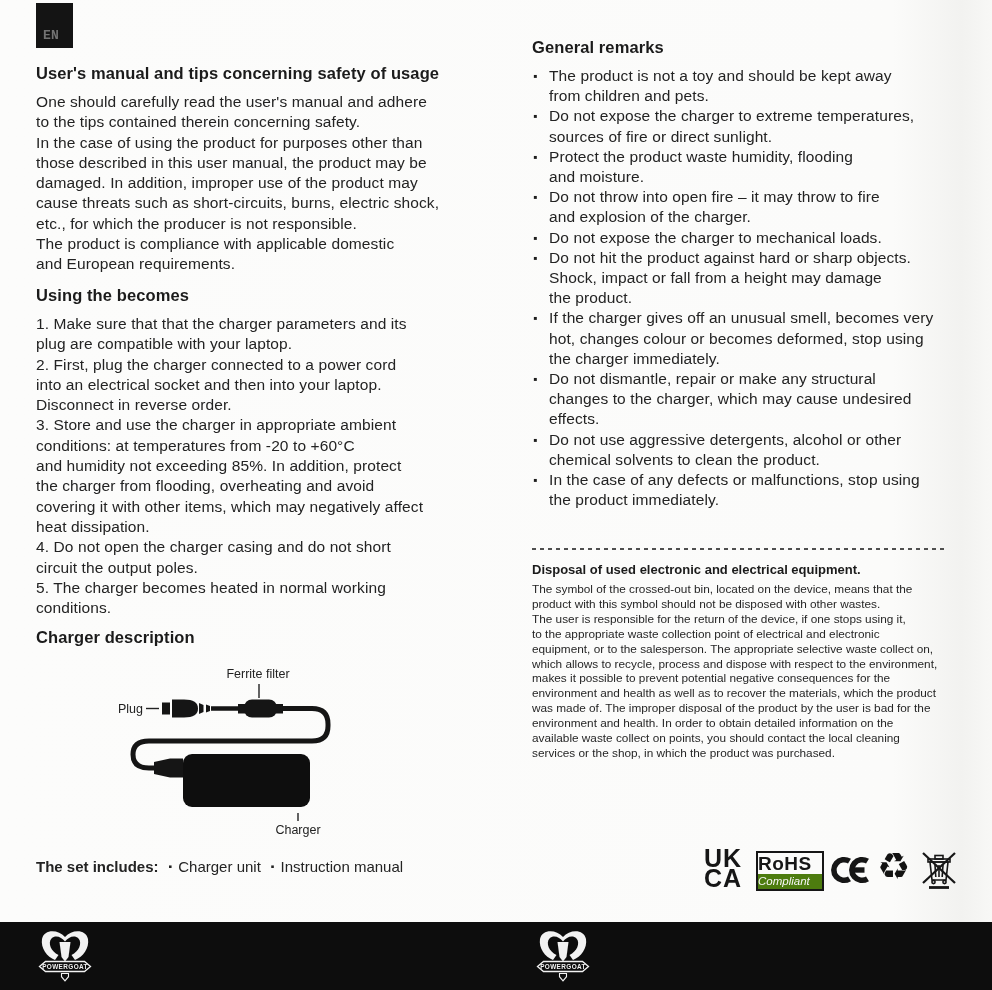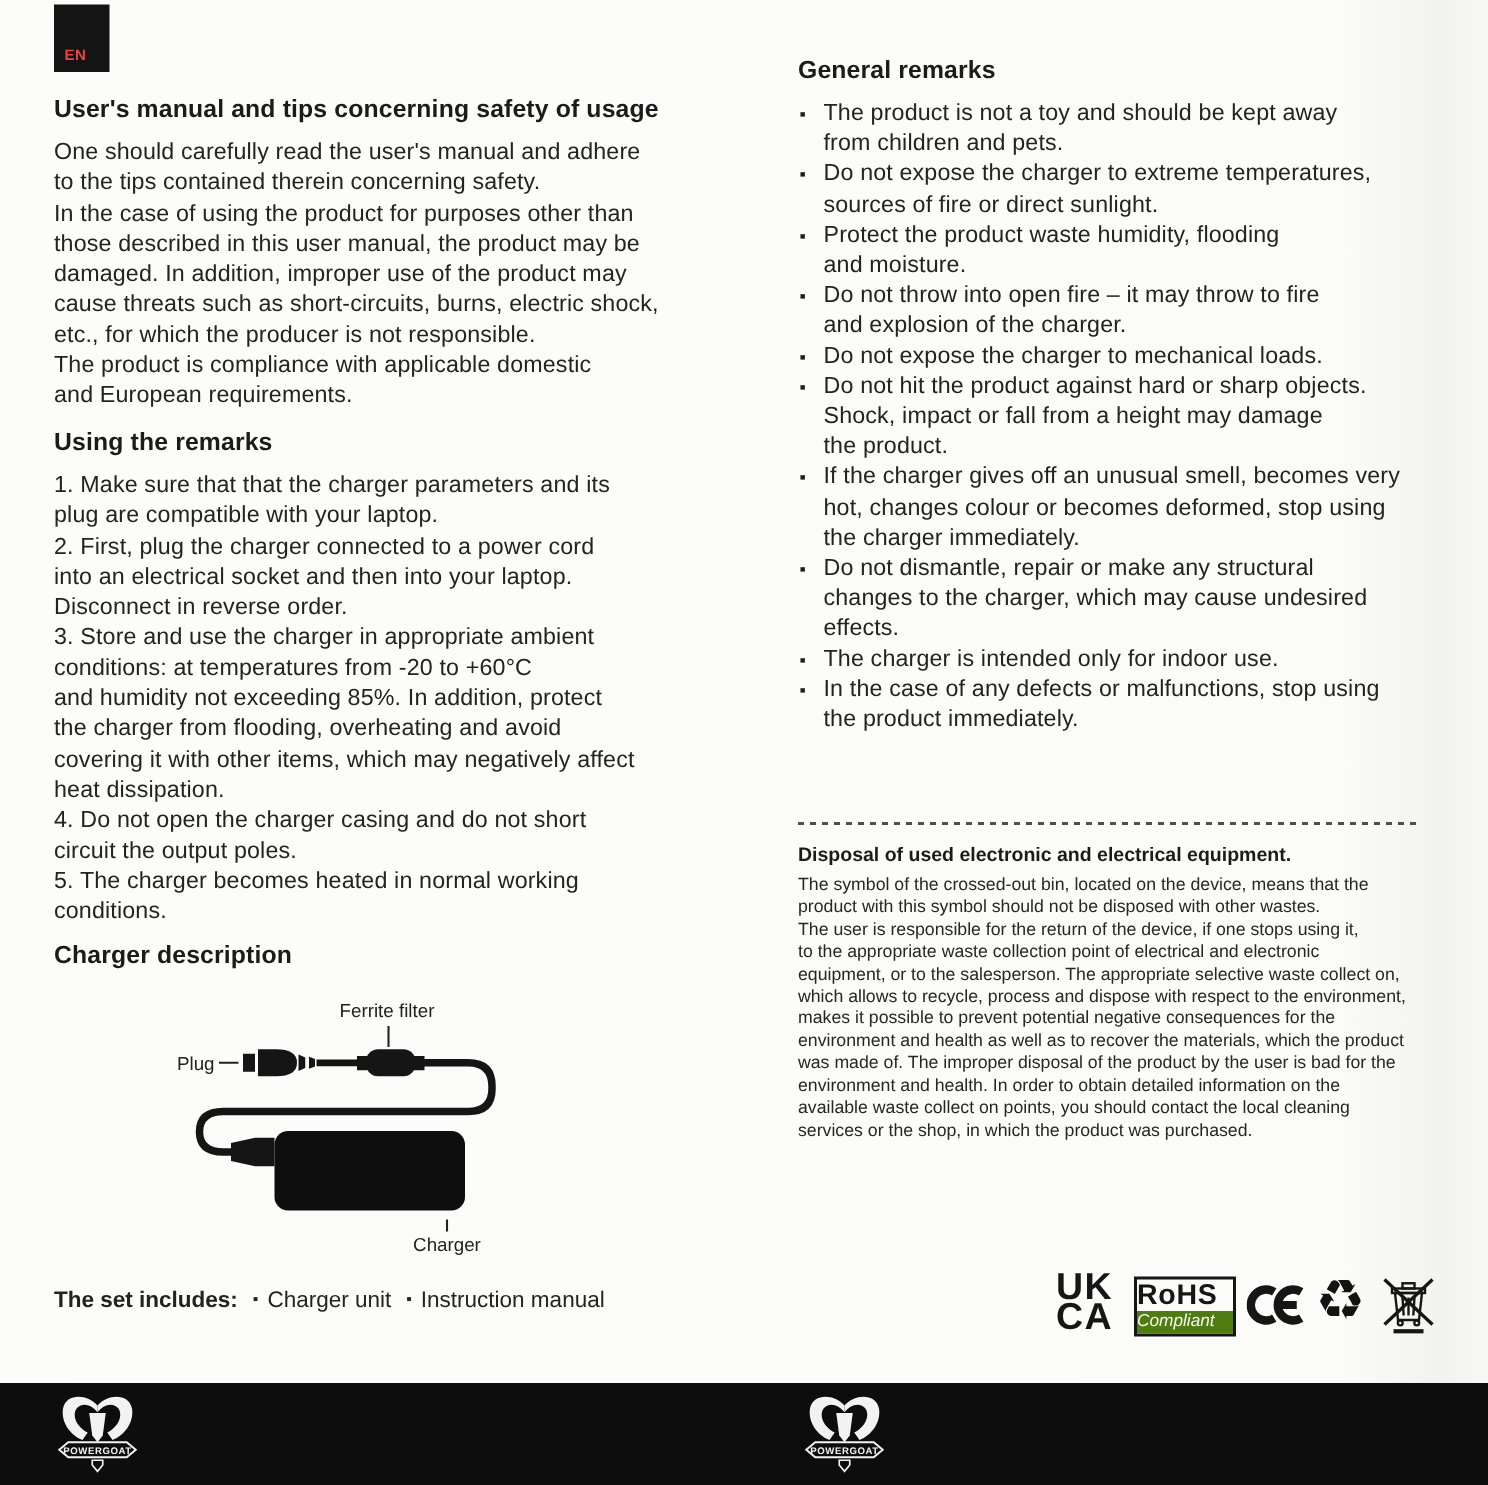--- a/index.html
+++ b/index.html
@@ -3,23 +3,23 @@
 <meta charset="utf-8">
 <style>
   html,body{margin:0;padding:0;background:#d9d9d9;}
   .page{
     position:relative;width:992px;height:990px;overflow:hidden;
     background:linear-gradient(90deg,#fcfcfb 0%,#fbfbfa 90%,#f2f2f0 97%,#f8f8f6 100%);
     font-family:"Liberation Sans",sans-serif;color:#222;
   }
   .abs{position:absolute;margin:0;}
   .en-badge{
-    left:36px;top:3px;width:37px;height:45px;background:#141414;color:#ef4444;
+    left:36px;top:3px;width:37px;height:45px;background:#141414;color:#737373;
     display:flex;align-items:flex-end;padding:0 0 5px 7px;box-sizing:border-box;
-    font-size:10px;font-weight:bold;letter-spacing:.3px;
+    font-size:13px;font-weight:bold;letter-spacing:.3px;font-family:Liberation Mono, monospace;
   }
   .h{font-weight:bold;font-size:16.5px;color:#1b1b1b;letter-spacing:.1px;}
   .body-text{font-size:15.5px;line-height:20.3px;white-space:pre-line;letter-spacing:.1px;color:#232323;}
   .remarks{list-style:none;margin:0;padding:0;width:440px;}
   .remarks li{
     position:relative;padding-left:17px;white-space:pre-line;
     font-size:15.5px;line-height:20.2px;color:#232323;letter-spacing:.1px;
   }
   .remarks li::before{content:"▪";position:absolute;left:1px;top:0;font-size:12px;color:#1d1d1d;}
   .dashed-sep{
@@ -62,21 +62,21 @@
   <p class="abs body-text" style="left:36px;top:92px;width:470px">One should carefully read the user's manual and adhere
 to the tips contained therein concerning safety.
 In the case of using the product for purposes other than
 those described in this user manual, the product may be
 damaged. In addition, improper use of the product may
 cause threats such as short-circuits, burns, electric shock,
 etc., for which the producer is not responsible.
 The product is compliance with applicable domestic
 and European requirements.</p>
 
-  <h2 class="abs h" style="left:36px;top:286px">Using the remarks</h2>
+  <h2 class="abs h" style="left:36px;top:286px">Using the becomes</h2>
   <p class="abs body-text" style="left:36px;top:314px;width:470px">1. Make sure that that the charger parameters and its
 plug are compatible with your laptop.
 2. First, plug the charger connected to a power cord
 into an electrical socket and then into your laptop.
 Disconnect in reverse order.
 3. Store and use the charger in appropriate ambient
 conditions: at temperatures from -20 to +60°C
 and humidity not exceeding 85%. In addition, protect
 the charger from flooding, overheating and avoid
 covering it with other items, which may negatively affect
@@ -129,21 +129,22 @@
     <li>Do not expose the charger to mechanical loads.</li>
     <li>Do not hit the product against hard or sharp objects.
 Shock, impact or fall from a height may damage
 the product.</li>
     <li>If the charger gives off an unusual smell, becomes very
 hot, changes colour or becomes deformed, stop using
 the charger immediately.</li>
     <li>Do not dismantle, repair or make any structural
 changes to the charger, which may cause undesired
 effects.</li>
-    <li>The charger is intended only for indoor use.</li>
+    <li>Do not use aggressive detergents, alcohol or other
+chemical solvents to clean the product.</li>
     <li>In the case of any defects or malfunctions, stop using
 the product immediately.</li>
   </ul>
 
   <div class="abs dashed-sep"></div>
 
   <h3 class="abs disposal-title">Disposal of used electronic and electrical equipment.</h3>
   <p class="abs disposal-body">The symbol of the crossed-out bin, located on the device, means that the
 product with this symbol should not be disposed with other wastes.
 The user is responsible for the return of the device, if one stops using it,

